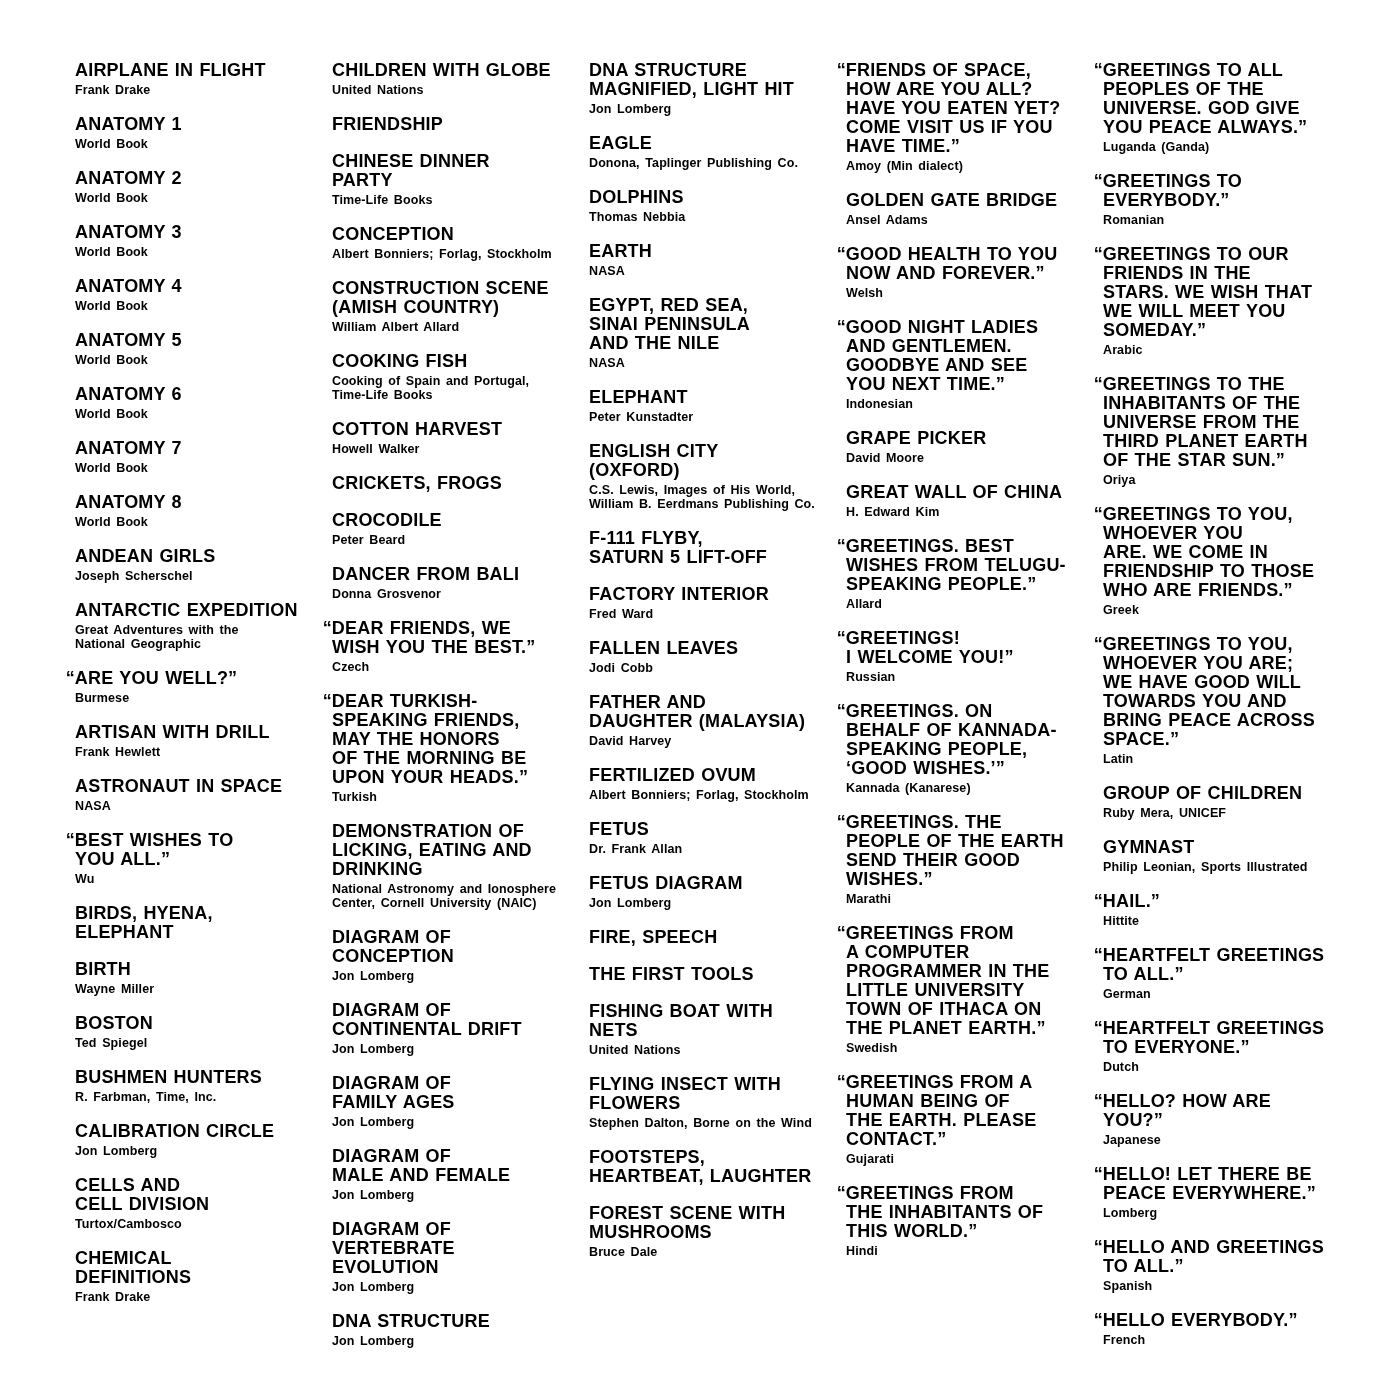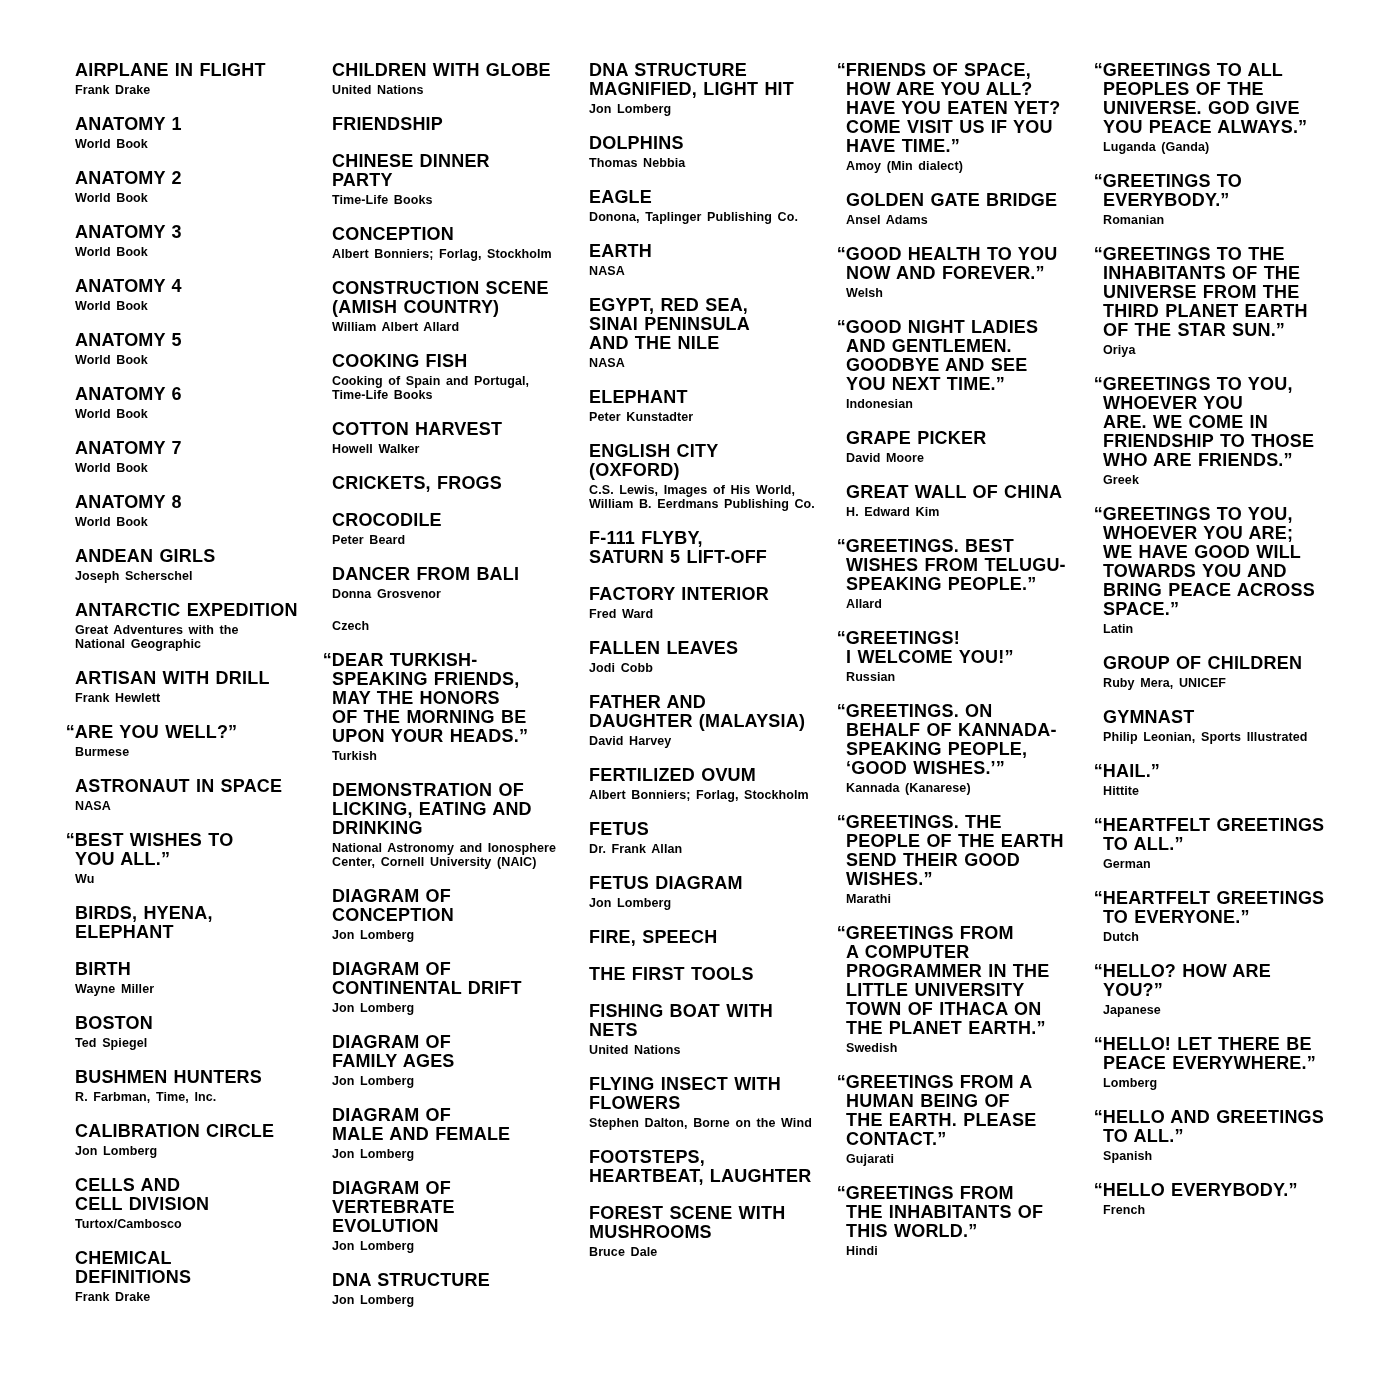--- a/index.html
+++ b/index.html
@@ -100,27 +100,27 @@
     <div class="entry-credit">Joseph Scherschel</div>
   </div>
 
   <div class="entry">
     <div class="entry-title">ANTARCTIC EXPEDITION</div>
     <div class="entry-credit">Great Adventures with the
 National Geographic</div>
   </div>
 
   <div class="entry">
+    <div class="entry-title hang">“ARE YOU WELL?”</div>
+    <div class="entry-credit">Burmese</div>
+  </div>
+
+  <div class="entry">
     <div class="entry-title">ARTISAN WITH DRILL</div>
     <div class="entry-credit">Frank Hewlett</div>
-  </div>
-
-  <div class="entry">
-    <div class="entry-title hang">“ARE YOU WELL?”</div>
-    <div class="entry-credit">Burmese</div>
   </div>
 
   <div class="entry">
     <div class="entry-title">ASTRONAUT IN SPACE</div>
     <div class="entry-credit">NASA</div>
   </div>
 
   <div class="entry">
     <div class="entry-title hang">“BEST WISHES TO
 YOU ALL.”</div>
@@ -213,20 +213,22 @@
     <div class="entry-title">CROCODILE</div>
     <div class="entry-credit">Peter Beard</div>
   </div>
 
   <div class="entry">
     <div class="entry-title">DANCER FROM BALI</div>
     <div class="entry-credit">Donna Grosvenor</div>
   </div>
 
   <div class="entry">
+    <div class="entry-title hang">“DEAR FRIENDS, WE
+WISH YOU THE BEST.”</div>
     <div class="entry-credit">Czech</div>
   </div>
 
   <div class="entry">
     <div class="entry-title hang">“DEAR TURKISH-
 SPEAKING FRIENDS,
 MAY THE HONORS
 OF THE MORNING BE
 UPON YOUR HEADS.”</div>
     <div class="entry-credit">Turkish</div>
@@ -277,27 +279,27 @@
   </div>
 </div>
     <div class="column">
   <div class="entry">
     <div class="entry-title">DNA STRUCTURE
 MAGNIFIED, LIGHT HIT</div>
     <div class="entry-credit">Jon Lomberg</div>
   </div>
 
   <div class="entry">
+    <div class="entry-title">EAGLE</div>
+    <div class="entry-credit">Donona, Taplinger Publishing Co.</div>
+  </div>
+
+  <div class="entry">
     <div class="entry-title">DOLPHINS</div>
     <div class="entry-credit">Thomas Nebbia</div>
-  </div>
-
-  <div class="entry">
-    <div class="entry-title">EAGLE</div>
-    <div class="entry-credit">Donona, Taplinger Publishing Co.</div>
   </div>
 
   <div class="entry">
     <div class="entry-title">EARTH</div>
     <div class="entry-credit">NASA</div>
   </div>
 
   <div class="entry">
     <div class="entry-title">EGYPT, RED SEA,
 SINAI PENINSULA
@@ -490,20 +492,28 @@
 YOU PEACE ALWAYS.”</div>
     <div class="entry-credit">Luganda (Ganda)</div>
   </div>
 
   <div class="entry">
     <div class="entry-title hang">“GREETINGS TO
 EVERYBODY.”</div>
     <div class="entry-credit">Romanian</div>
   </div>
 
+  <div class="entry">
+    <div class="entry-title hang">“GREETINGS TO OUR
+FRIENDS IN THE
+STARS. WE WISH THAT
+WE WILL MEET YOU
+SOMEDAY.”</div>
+    <div class="entry-credit">Arabic</div>
+  </div>
 
   <div class="entry">
     <div class="entry-title hang">“GREETINGS TO THE
 INHABITANTS OF THE
 UNIVERSE FROM THE
 THIRD PLANET EARTH
 OF THE STAR SUN.”</div>
     <div class="entry-credit">Oriya</div>
   </div>
 

